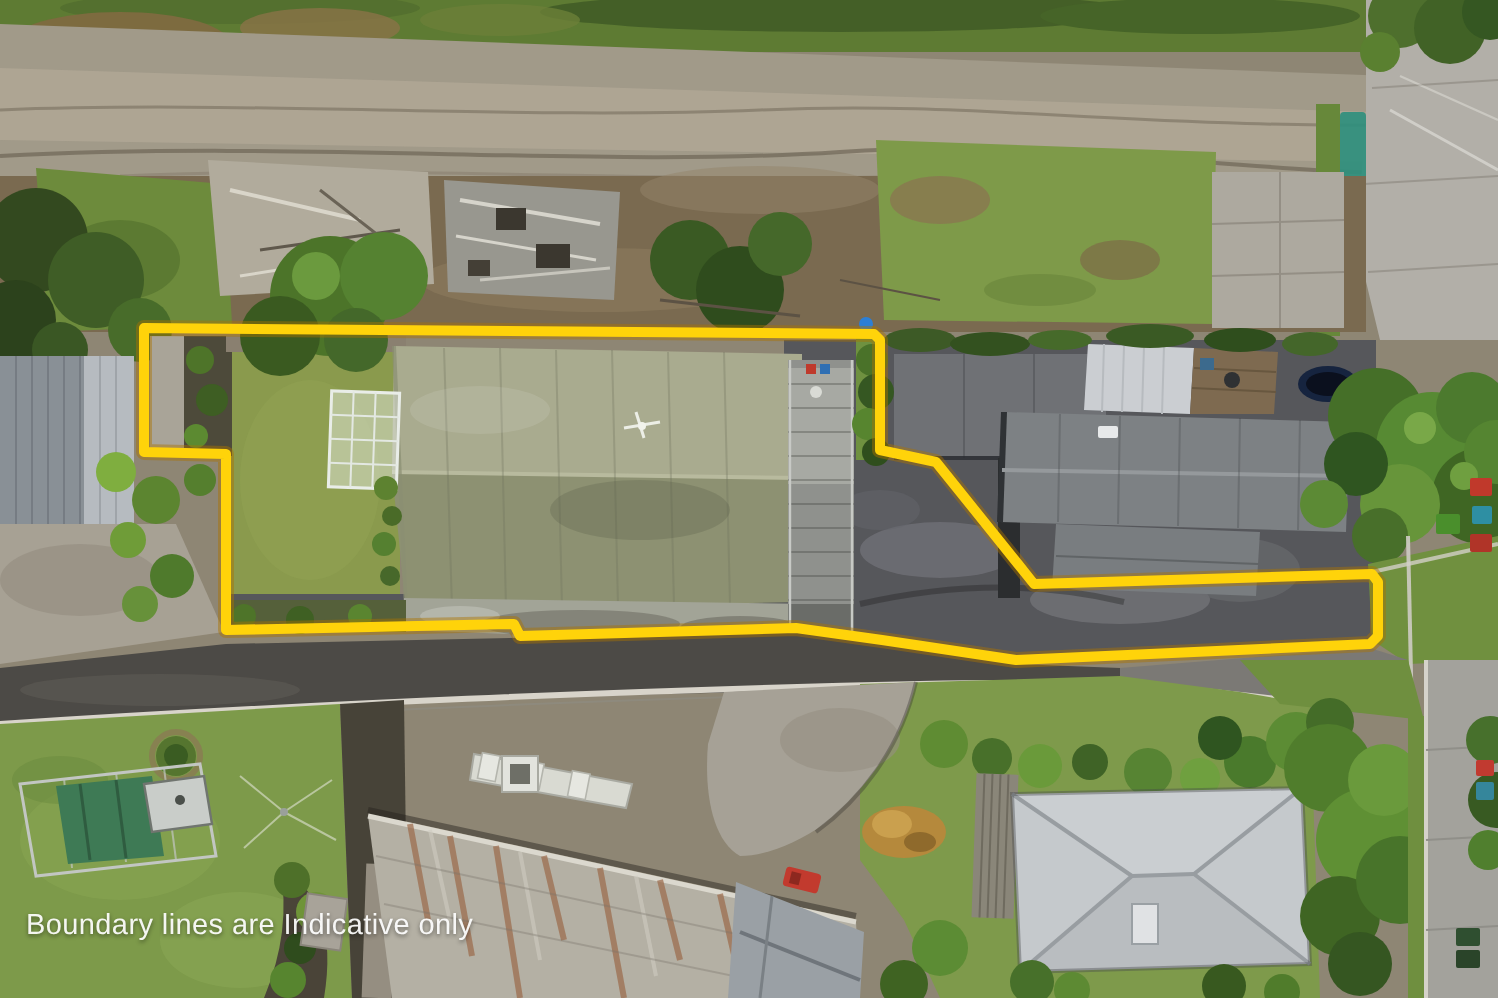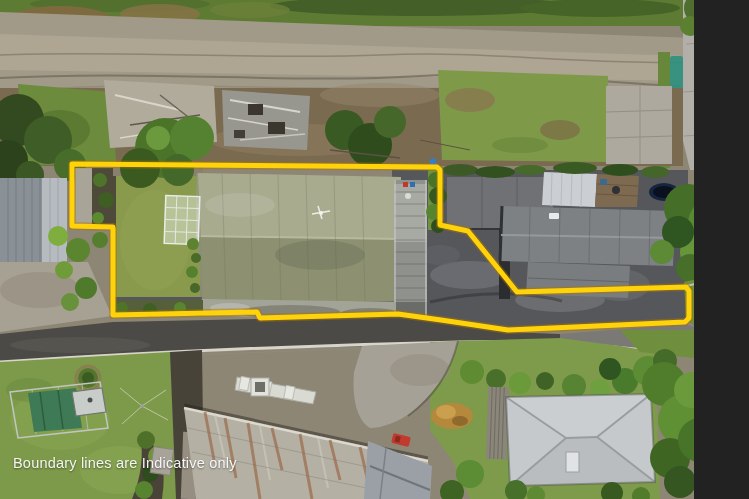--- a/index.html
+++ b/index.html
@@ -1,16 +1,16 @@
 <!DOCTYPE html>
 <html><head>
 <meta charset="utf-8">
 <style>
   html,body{margin:0;padding:0;background:#222;}
-  .stage{position:relative;width:694px;height:499px;overflow:hidden;
+  .stage{position:relative;width:749px;height:499px;overflow:hidden;
          font-family:"Liberation Sans",sans-serif;}
   .stage svg{position:absolute;left:0;top:0;display:block;}
   .watermark{position:absolute;left:13px;top:455px;color:rgba(255,255,255,.93);
              font-size:14.5px;letter-spacing:.2px;
              text-shadow:0 1px 2px rgba(0,0,0,.45);}
 </style>
 </head>
 <body>
 
 <div class="stage">

